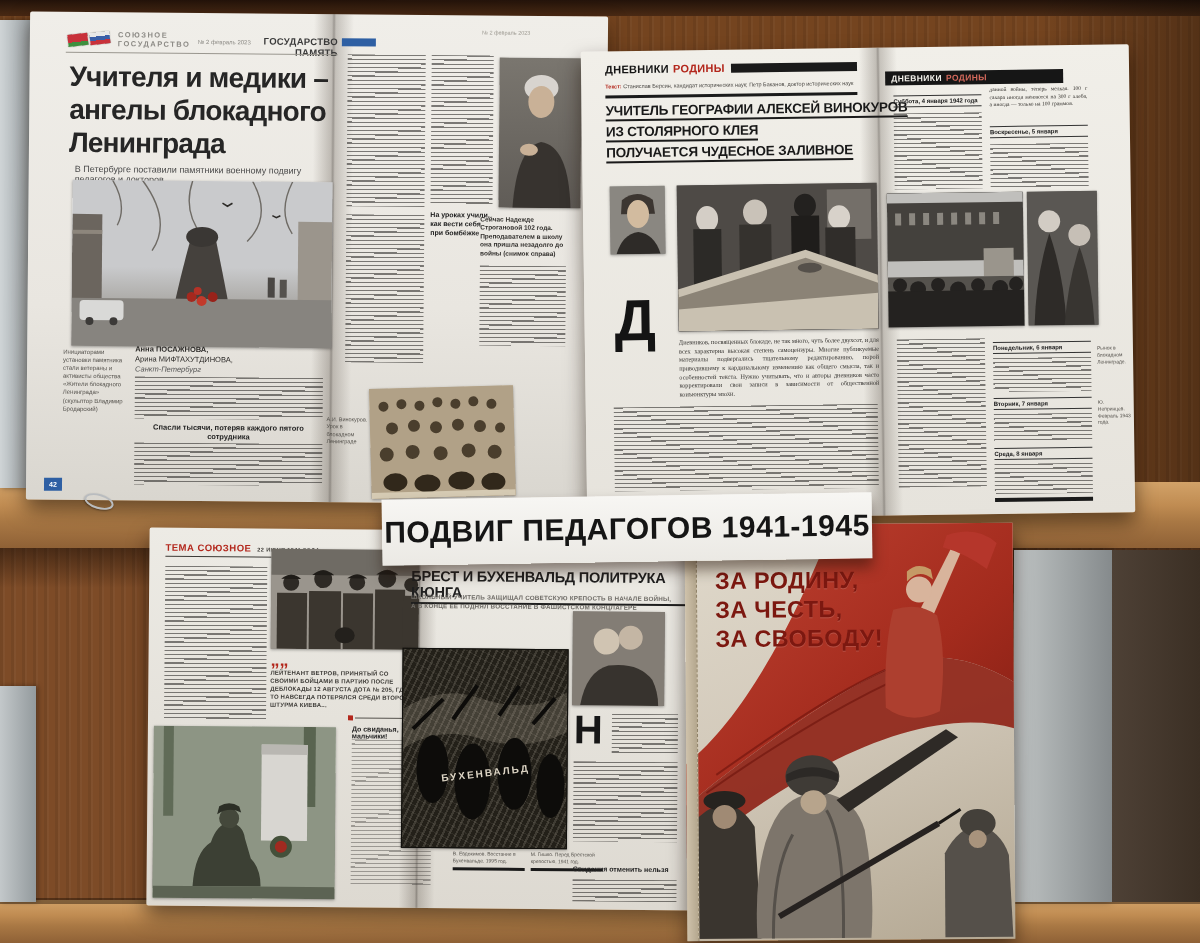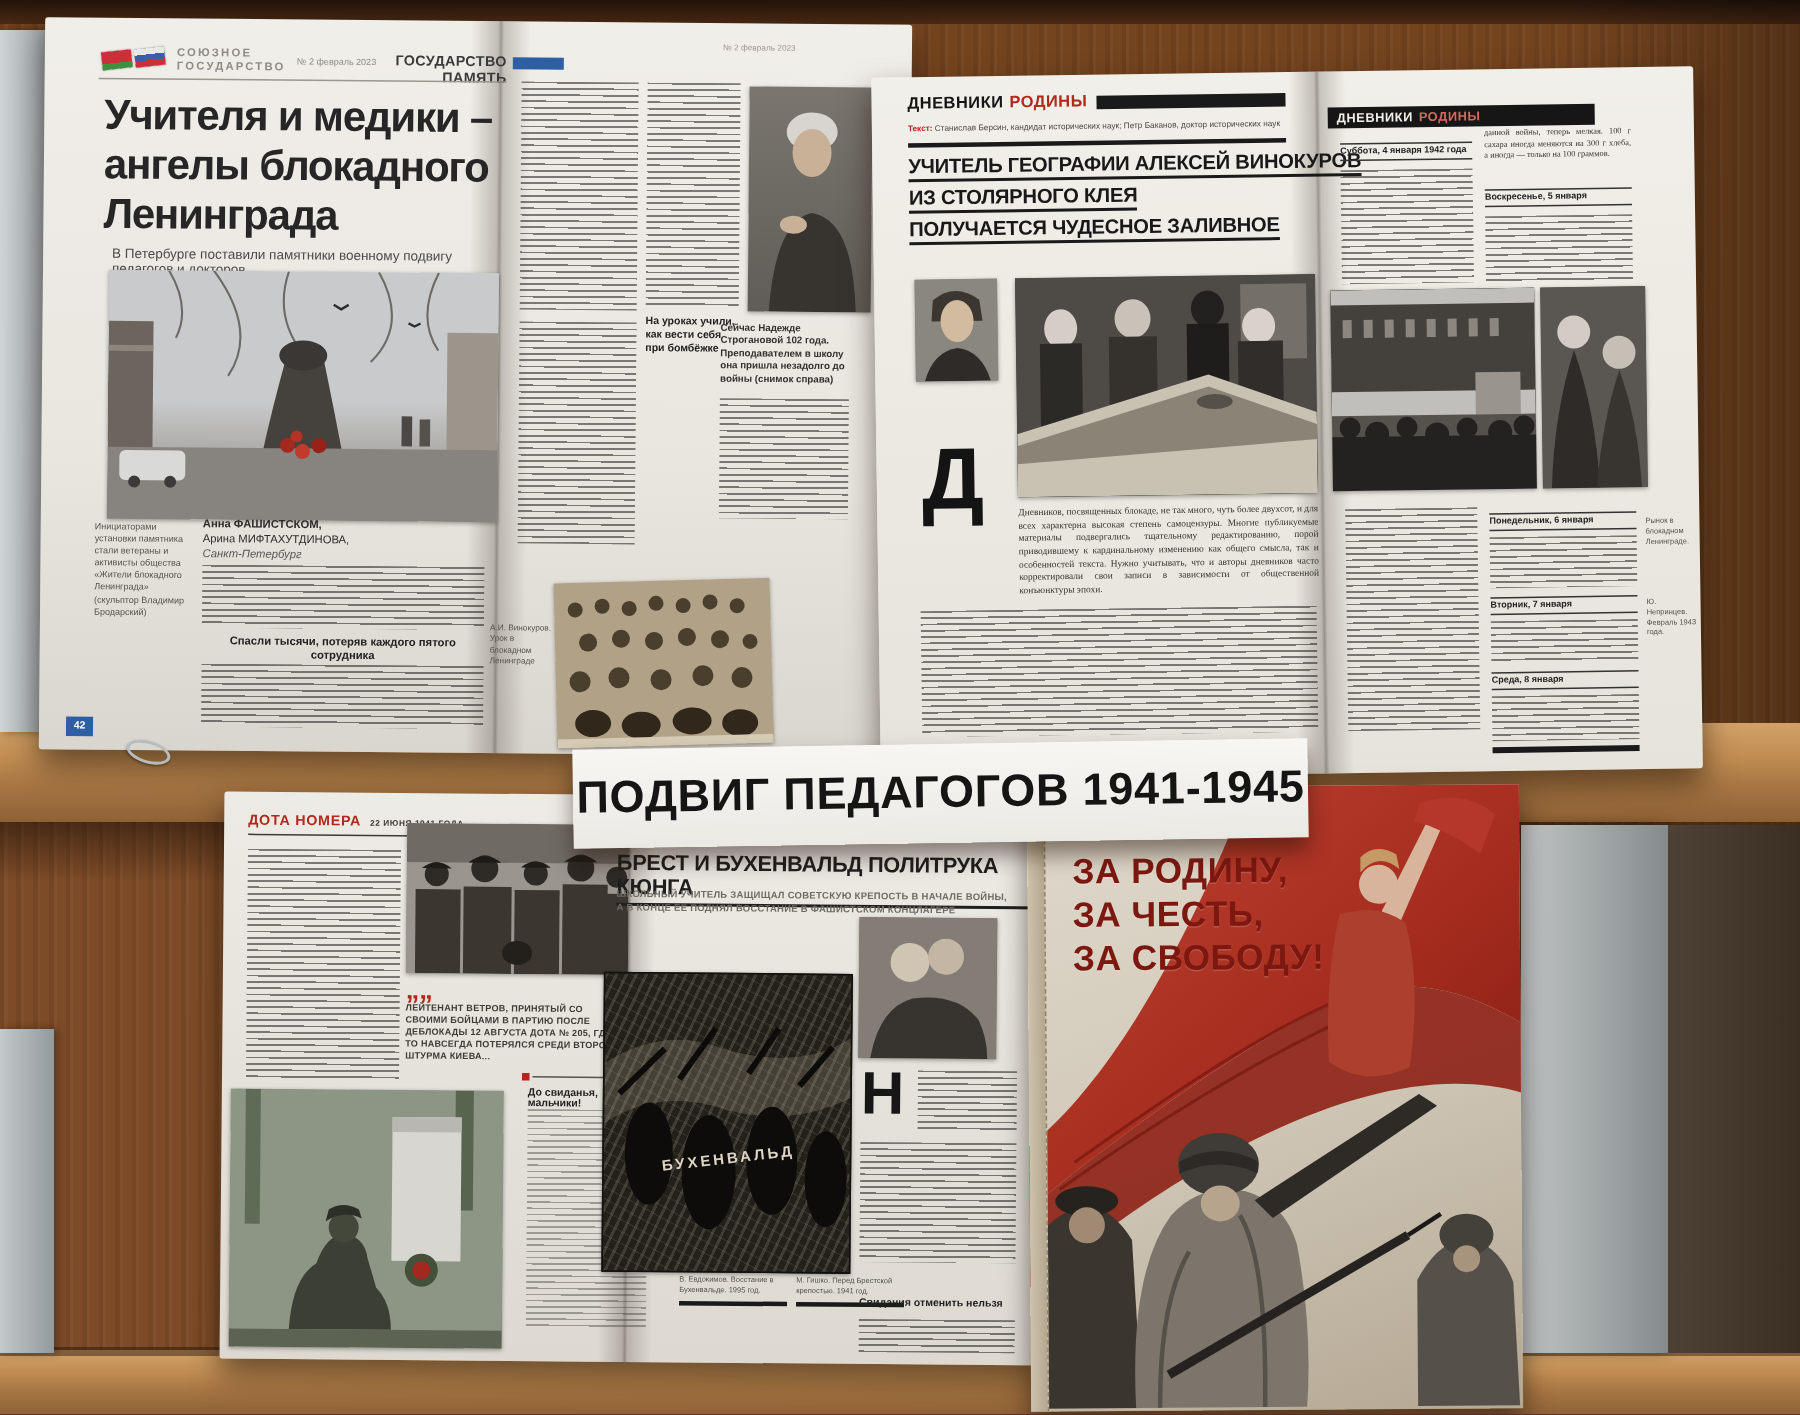--- a/index.html
+++ b/index.html
@@ -1,17 +1,17 @@
 <!DOCTYPE html>
 <html><head>
 <meta charset="utf-8">
 <style>
   html,body{margin:0;padding:0;background:#4a2a14;}
   #stage{position:relative;width:1200px;height:943px;overflow:hidden;
-         font-family:"Liberation Sans",sans-serif;background:#701a75;}
+         font-family:"Liberation Sans",sans-serif;background:#fdba74;}
   .ab{position:absolute;}
   
   .wood-grain{background:repeating-linear-gradient(90deg,rgba(0,0,0,.07) 0 3px,rgba(255,255,255,.03) 3px 5px,transparent 5px 11px);}
   .board{background:linear-gradient(180deg,#d2a268 0%,#c08c52 35%,#a97844 60%,#8f6136 100%);}
   
   .pg{background:linear-gradient(180deg,#f0eee9 0%,#e9e6e0 60%,#d9d6cf 100%);
       box-shadow:0 10px 20px rgba(25,12,4,.55);border-radius:2px;}
   .gutter{background:linear-gradient(90deg,transparent 0%,rgba(70,60,50,.28) 45%,rgba(40,32,25,.42) 50%,rgba(70,60,50,.25) 55%,transparent 100%);}
   .c-serif{background:repeating-linear-gradient(180deg,rgba(40,38,36,.58) 0 1.2px,transparent 1.2px 4.2px);}
   .c-light{background:repeating-linear-gradient(180deg,rgba(60,57,54,.42) 0 1.1px,transparent 1.1px 4.1px);}
@@ -79,21 +79,21 @@
           <circle cx="130" cy="120" r="5" fill="#c23a2b"></circle>
         <circle cx="141" cy="116" r="5" fill="#98221a"></circle>
           <circle cx="126" cy="110" r="4" fill="#b53227"></circle>
         <rect x="196" y="96" width="7" height="20" fill="#4a4744"></rect>
           <rect x="208" y="98" width="7" height="18" fill="#55524e"></rect>
       </svg>
     </div>
 
     <div class="ab" style="left:36px;top:336px;width:62px;font-size:6px;line-height:1.35;color:#55524d;">Инициаторами установки памятника стали ветераны и активисты общества «Жители блокадного Ленинграда» (скульптор Владимир Бродарский)</div>
     <div class="ab" style="left:108px;top:332px;font-size:7.5px;line-height:1.3;color:#2d2b29;">
-      <div style="font-weight:bold">Анна ФАШИСТСКОМ,</div>
+      <div style="font-weight:bold">Анна ПОСАЖНОВА,</div>
       <div style="font-weight:normal">Арина МИФТАХУТДИНОВА,</div>
       <div style="font-style:italic;color:#555">Санкт-Петербург</div>
     </div>
     <div class="ab c-serif" style="left:108px;top:364px;width:188px;height:42px;"></div>
     <div class="ab crosshead" style="left:118px;top:410px;width:168px;font-size:7.5px;text-align:center;">Спасли тысячи, потеряв каждого пятого сотрудника</div>
     <div class="ab c-serif" style="left:108px;top:430px;width:188px;height:42px;"></div>
     <div class="ab" style="left:18px;top:466px;width:18px;height:13px;background:#2e5fa3;color:#fff;font-size:7px;font-weight:bold;text-align:center;line-height:13px;">
       <span>42</span>
     </div>
 
@@ -256,21 +256,21 @@
     <div class="ab c-serif" style="left:408px;top:418px;width:98px;height:30px;"></div>
     <div class="ab tinycap" style="left:512px;top:300px;width:34px;font-size:5px;">Рынок в блокадном Ленинграде.</div>
     <div class="ab tinycap" style="left:512px;top:354px;width:34px;font-size:5px;">Ю. Непринцев. Февраль 1943 года.</div>
     <div class="ab" style="left:408px;top:452px;width:98px;height:4px;background:#1a1a1a;"></div>
   </div>
 
   <div class="ab pg" style="left:148px;top:530px;width:552px;height:378px;transform:rotate(.5deg);background:linear-gradient(180deg,#edebe5,#ddd9d1);">
     <div class="ab gutter" style="left:252px;top:0;width:36px;height:100%;"></div>
 
     <div class="ab" style="left:16px;top:14px;display:flex;align-items:baseline;">
-      <span style="font-size:9.5px;font-weight:800;color:#b3271c;letter-spacing:.5px;">ДОТА НОМЕРА</span>
+      <span style="font-size:9.5px;font-weight:800;color:#b3271c;letter-spacing:.5px;">ТЕМА СОЮЗНОЕ</span>
       <span style="font-size:5.5px;font-weight:bold;color:#3c3a36;margin-left:6px;letter-spacing:.4px;">22 ИЮНЯ 1941 ГОДА</span>
     </div>
     <div class="ab" style="left:16px;top:28px;width:224px;height:1px;background:#3c3a36;"></div>
     <div class="ab c-serif" style="left:16px;top:38px;width:102px;height:154px;"></div>
 
     <div class="ab photo" style="left:122px;top:20px;width:148px;height:100px;background:#8f8b84;overflow:hidden;">
       <svg width="148" height="100" viewBox="0 0 148 100">
         <rect width="148" height="100" fill="#9a958d"></rect>
         <rect x="0" y="0" width="148" height="26" fill="#6f6b64"></rect>
         <g fill="#2e2a25">

